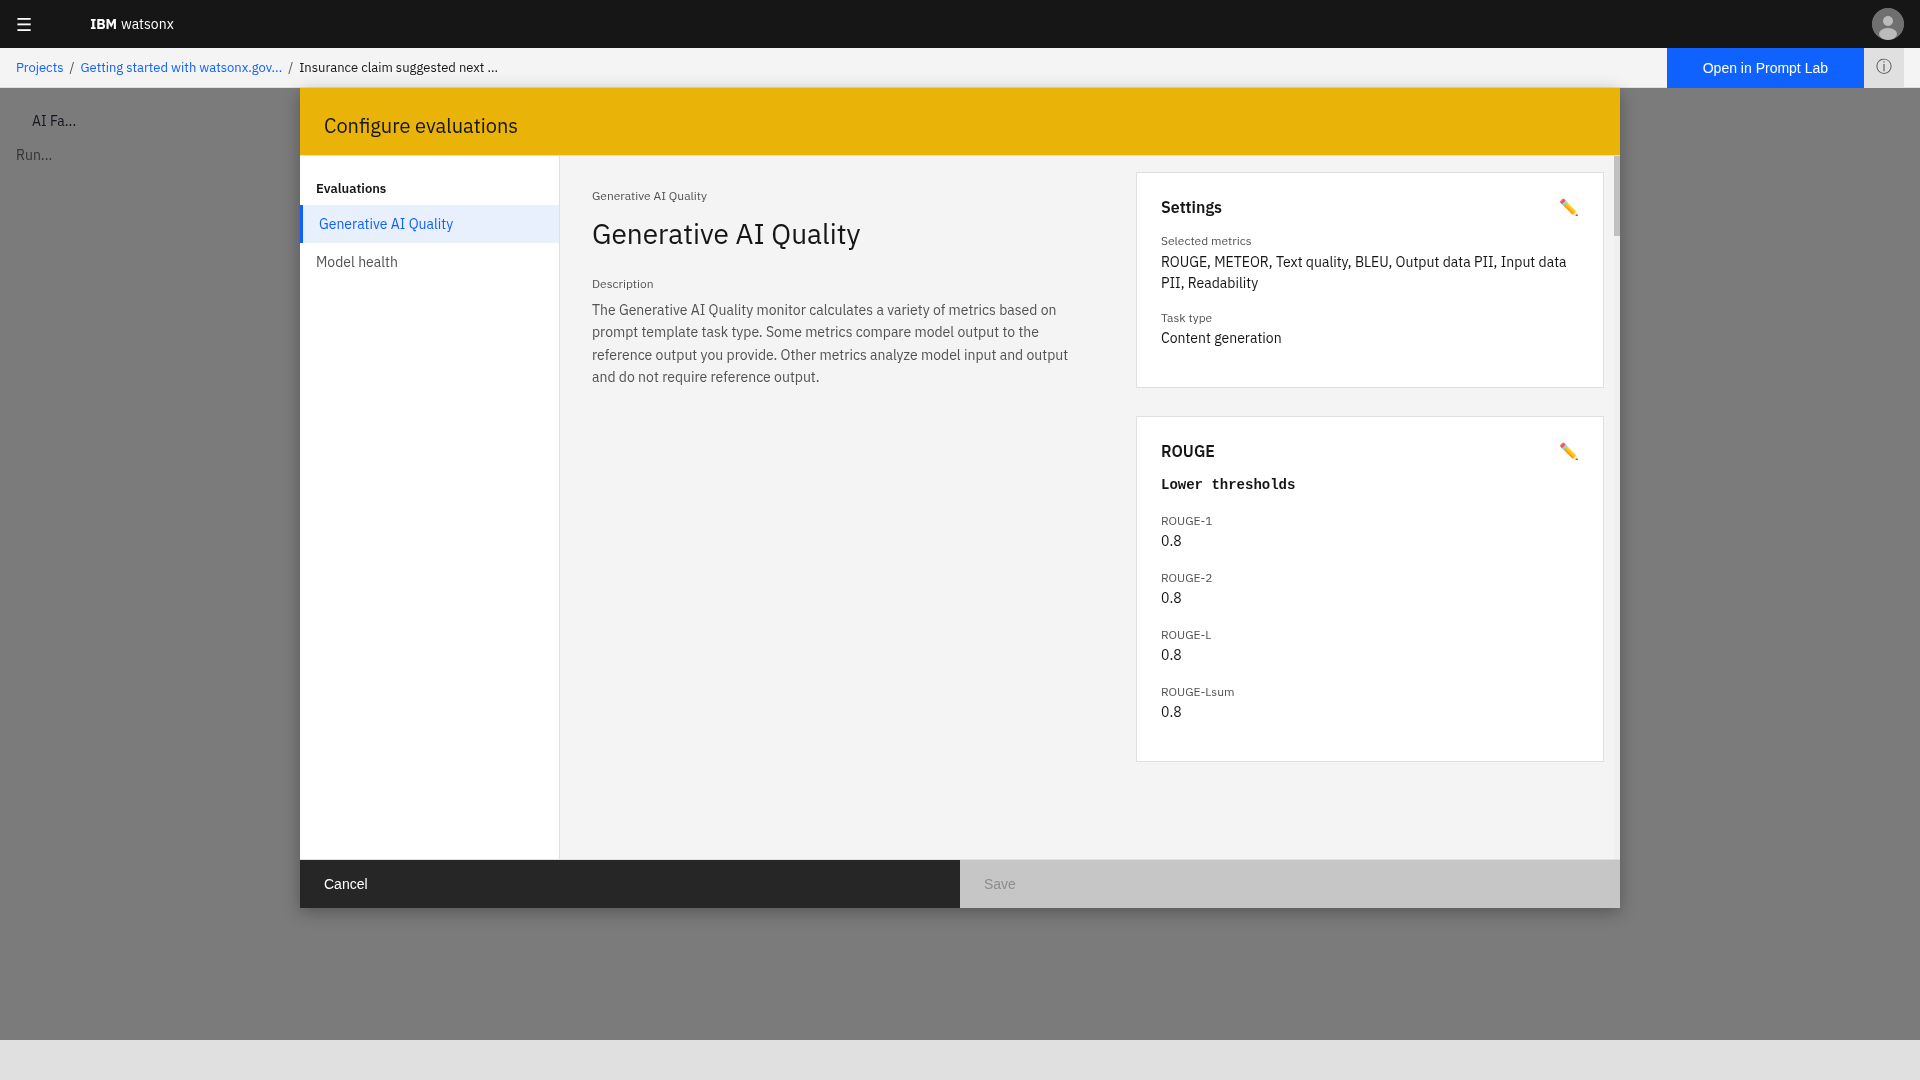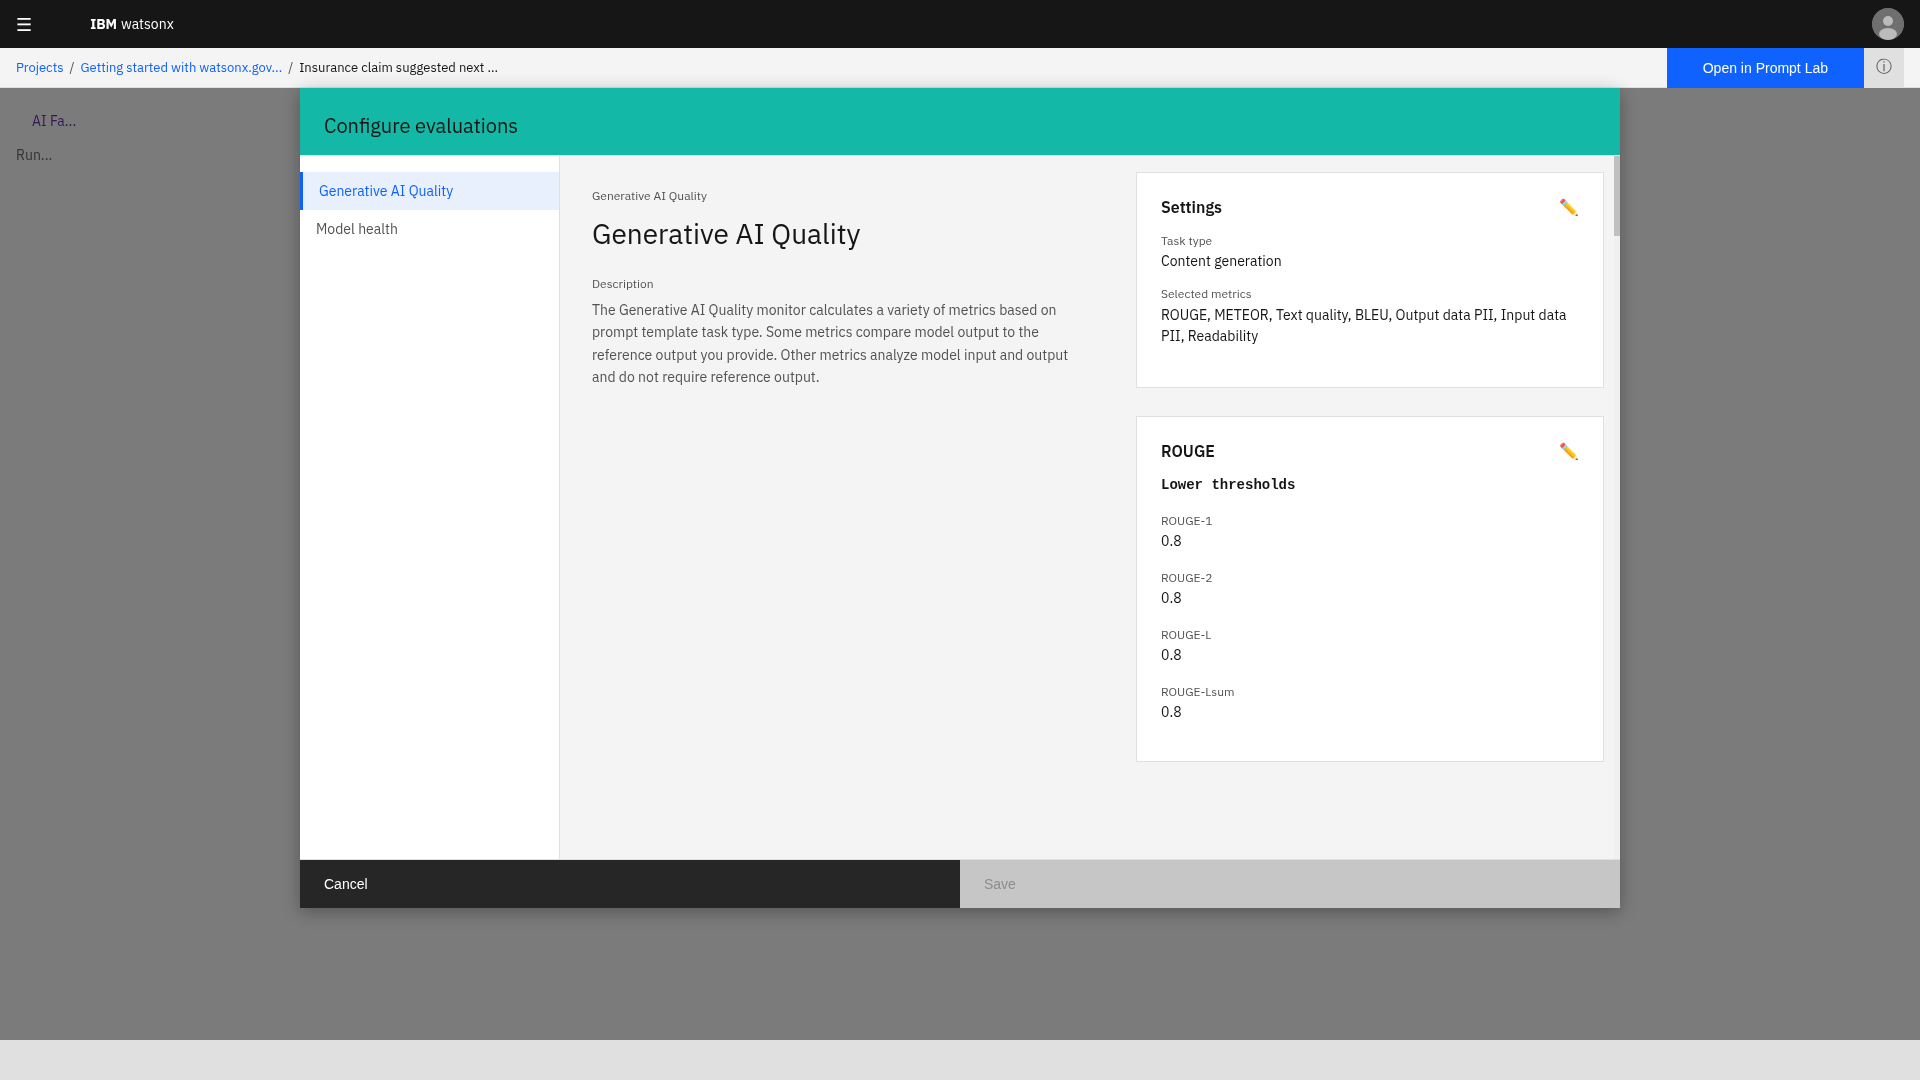--- a/index.html
+++ b/index.html
@@ -127,21 +127,21 @@
       display: flex;
       flex-direction: column;
       box-shadow: 0 4px 16px rgba(0,0,0,0.3);
     }
     .modal-title {
       padding: 24px 24px 16px 24px;
       font-size: 20px;
       font-weight: 400;
       color: #161616;
       border-bottom: 1px solid #e0e0e0;
-      background: #14b8a6;
+      background: #eab308;
     }
     .modal-body {
       display: flex;
       flex: 1;
       overflow: hidden;
     }
 
     
     .modal-sidebar {
       width: 260px;
@@ -344,21 +344,21 @@
     }
     .bg-tabs {
       display: flex;
       background: #e0e0e0;
       gap: 0;
       font-size: 14px;
     }
     .bg-tab {
       padding: 8px 16px;
       cursor: pointer;
-      color: #4c1d95;
+      color: #0f172a;
     }
   </style>
 </head>
 <body>
 
 <div class="top-nav">
   <span class="hamburger">☰</span>
   <div class="brand">
     <span class="ibm">IBM</span>
     <span>watsonx</span>
@@ -396,20 +396,21 @@
   </div>
 
   <div class="modal-overlay">
     <div class="modal">
 
       <div class="modal-title">Configure evaluations</div>
 
       <div class="modal-body">
 
         <div class="modal-sidebar">
+          <div class="sidebar-section-label">Evaluations</div>
           <div class="sidebar-item active">
             <span>Generative AI Quality</span>
           </div>
           <div class="sidebar-item">
             <span>Model health</span>
           </div>
         </div>
 
         <div class="modal-main">
           <div class="modal-content">
@@ -420,26 +421,26 @@
           </div>
 
           <div class="modal-right">
 
             <div class="settings-card">
               <div class="card-header">
                 <span class="card-title">Settings</span>
                 <span class="edit-icon">✏️</span>
               </div>
               <div class="card-field">
+                <div class="card-field-label">Selected metrics</div>
+                <div class="metrics-value">ROUGE, METEOR, Text quality, BLEU, Output data PII, Input data PII, Readability</div>
+              </div>
+              <div class="card-field">
                 <div class="card-field-label">Task type</div>
                 <div class="card-field-value">Content generation</div>
-              </div>
-              <div class="card-field">
-                <div class="card-field-label">Selected metrics</div>
-                <div class="metrics-value">ROUGE, METEOR, Text quality, BLEU, Output data PII, Input data PII, Readability</div>
               </div>
             </div>
 
             <div class="rouge-card">
               <div class="card-header">
                 <span class="card-title">ROUGE</span>
                 <span class="edit-icon">✏️</span>
               </div>
               <div class="threshold-label">Lower thresholds</div>
 

